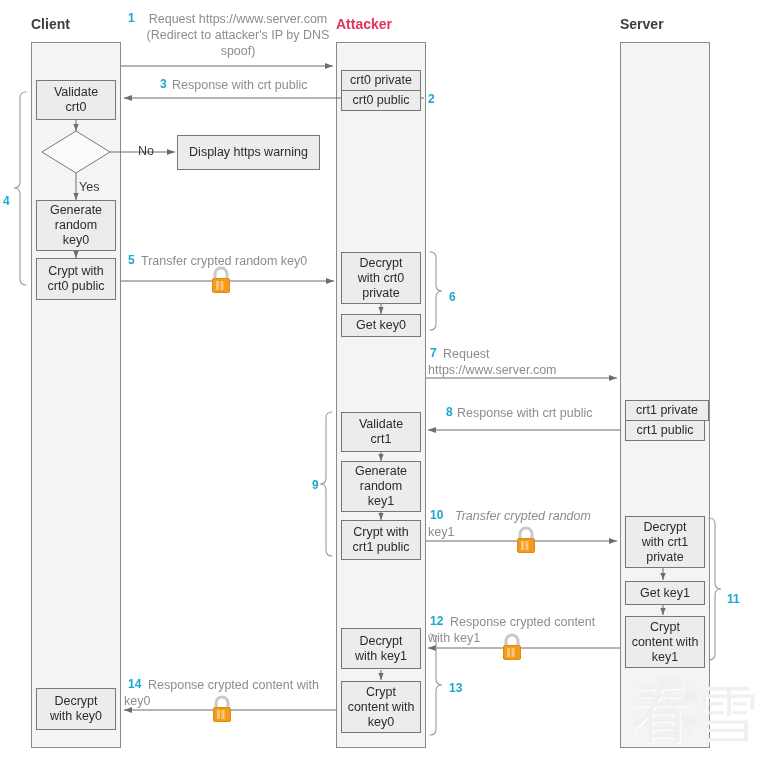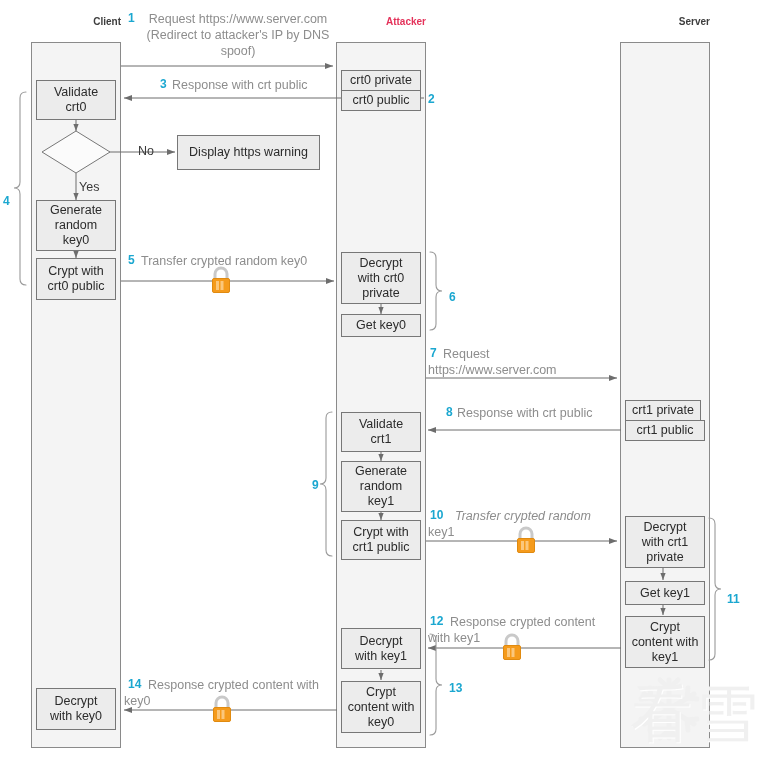--- a/index.html
+++ b/index.html
@@ -10,24 +10,24 @@
   #canvas {
     position: relative;
     width: 761px;
     height: 769px;
     background: #ffffff;
     font-family: "Liberation Sans", sans-serif;
     overflow: hidden;
   }
   .lane-title {
     position: absolute;
-    font-size: 10px;
+    font-size: 14px;
     font-weight: bold;
     color: #3d3d3d;
-    text-align: right;
+    text-align: left;
     white-space: nowrap;
   }
   .lane-title.attacker { color: #e4325a; }
   .lane {
     position: absolute;
     background: #f4f4f4;
     border: 1px solid #8a8a8a;
     box-sizing: border-box;
   }
   .node {
@@ -289,21 +289,21 @@
   <div class="node" style="left:341px; top:628px; width:80px; height:41px;">
     <span style="white-space:pre-line;">Decrypt
 with key1</span>
   </div>
   <div class="node" style="left:341px; top:681px; width:80px; height:52px;">
     <span style="white-space:pre-line;">Crypt
 content with
 key0</span>
   </div>
 
-  <div class="node" style="left:625px; top:400px; width:76px; height:21px;">
+  <div class="node" style="left:625px; top:400px; width:84px; height:21px;">
     <span>crt1 private</span>
   </div>
   <div class="node" style="left:625px; top:420px; width:80px; height:21px;">
     <span>crt1 public</span>
   </div>
 
   <div class="node" style="left:625px; top:516px; width:80px; height:52px;">
     <span style="white-space:pre-line;">Decrypt
 with crt1
 private</span>

